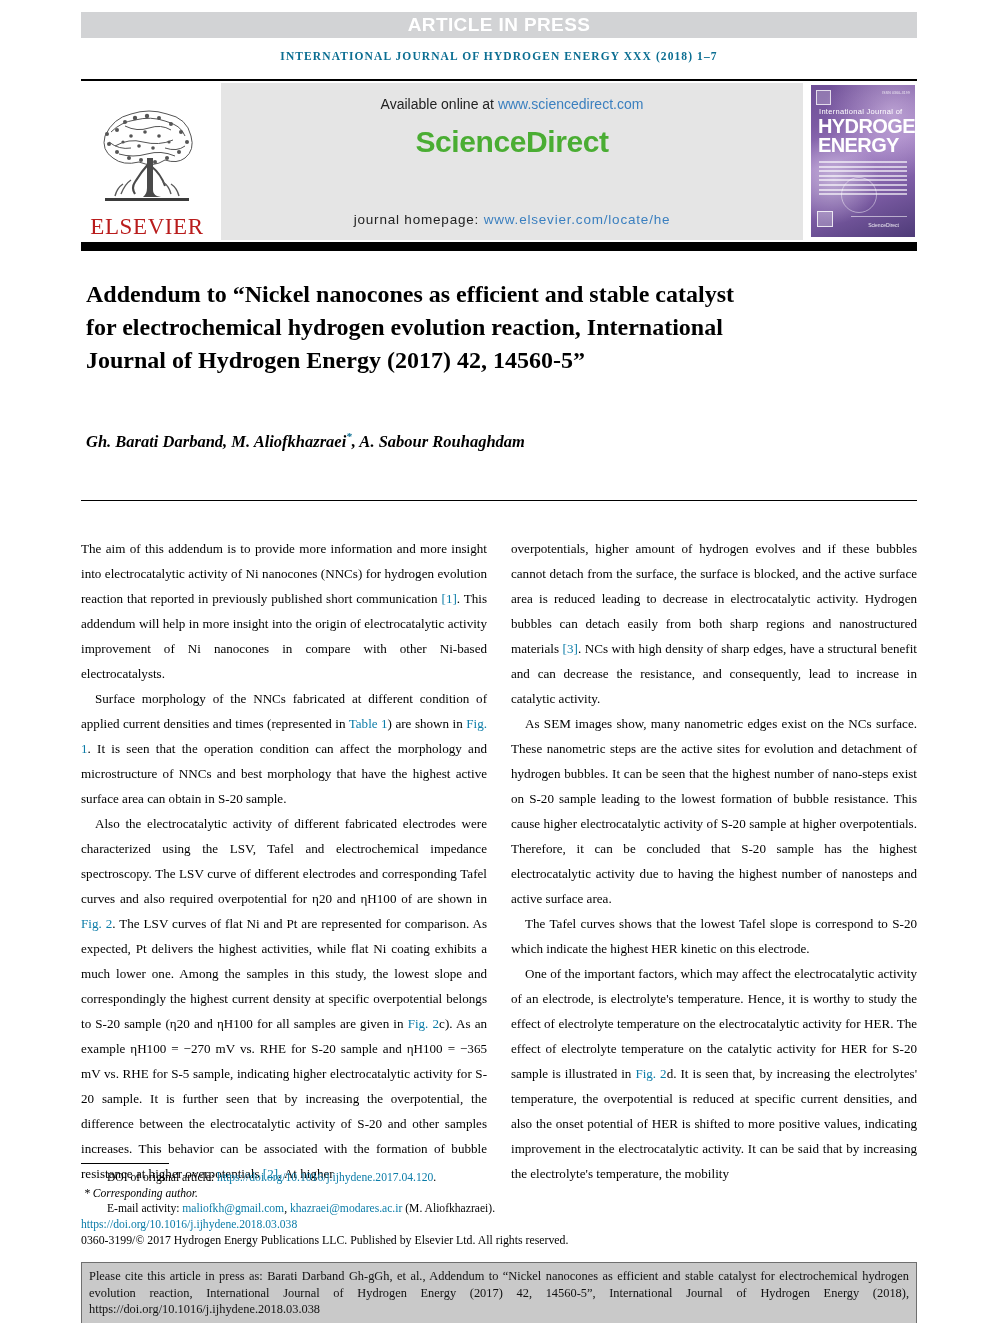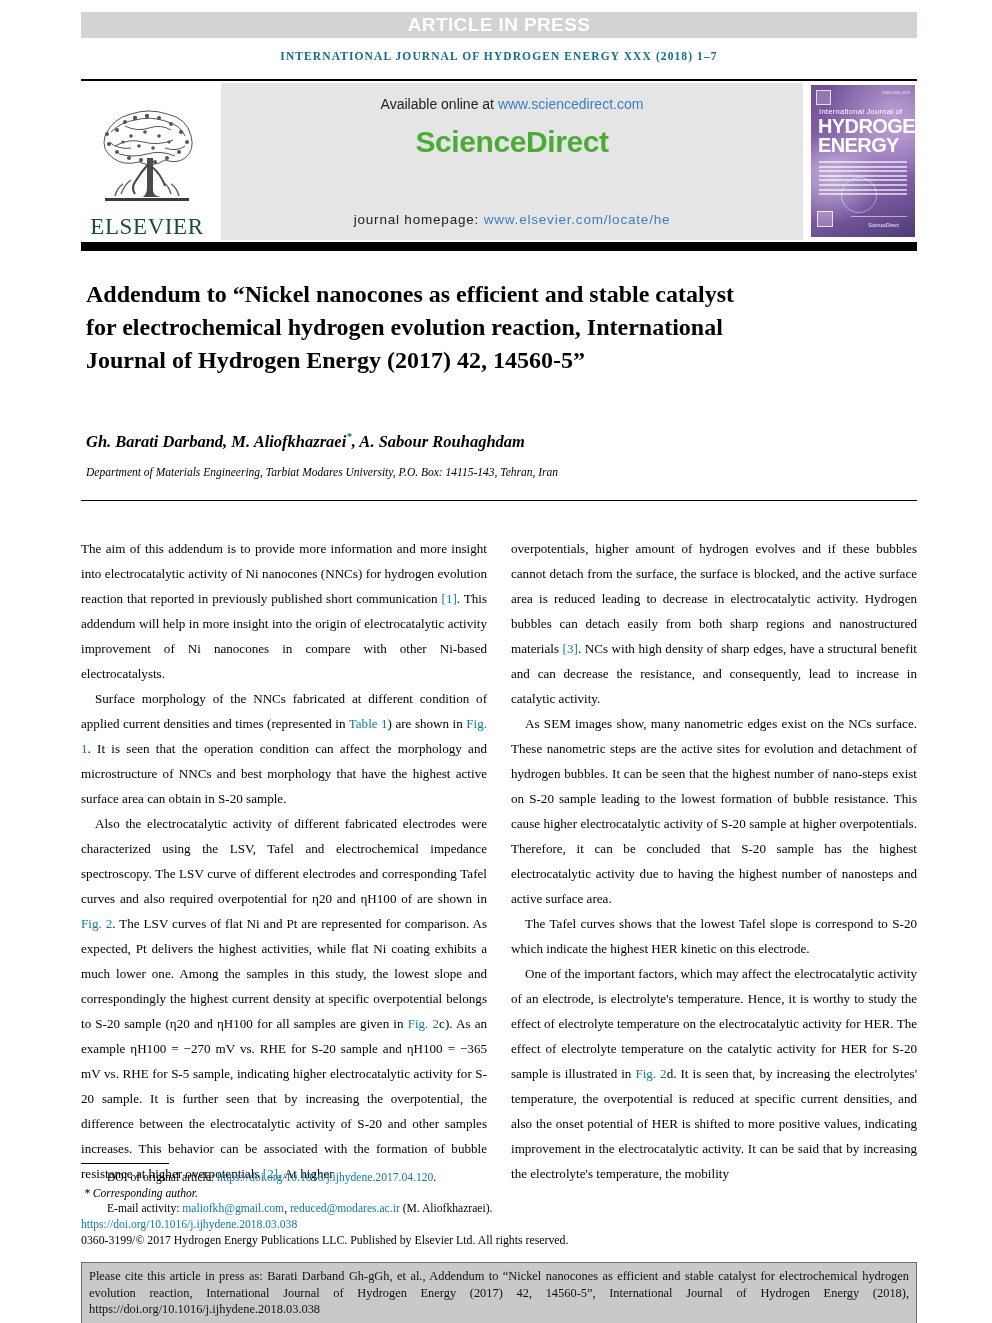--- a/index.html
+++ b/index.html
@@ -84,21 +84,21 @@
     align-items: center;
     justify-content: flex-end;
     padding-bottom: 2px;
     box-sizing: border-box;
   }
   .elsevier-tree {
     width: 112px;
     height: 112px;
   }
   .elsevier-word {
-    color: #14532d;
+    color: #b91c1c;
     font-family: "Liberation Serif", serif;
     font-size: 23px;
     letter-spacing: 0.6px;
     line-height: 1;
     margin-top: 1px;
   }
 
   .sd-box {
     flex: 1 1 auto;
     background: #e5e5e5;
@@ -488,40 +488,39 @@
     </div>
   </div>
 
   <div class="black-bar"></div>
 
   <h1 class="title">Addendum to “Nickel nanocones as efficient and stable catalyst for electrochemical hydrogen evolution reaction, International Journal of Hydrogen Energy (2017) 42, 14560-5”</h1>
 
   <div class="authors">
     <span>Gh. Barati Darband, M. Aliofkhazraei</span><sup>*</sup><span>, A. Sabour Rouhaghdam</span>
   </div>
-  <div class="affil">Department of Materials Engineering, Tarbiat Modares University, P.O. Box: 14115-143, Tehran, Iran</div>
   <div class="rule-under-affil"></div>
 
   <div class="col col-left">
     <p><span>The aim of this addendum is to provide more information and more insight into electrocatalytic activity of Ni nanocones (NNCs) for hydrogen evolution reaction that reported in previously published short communication </span><span class="lnk">[1]</span><span>. This addendum will help in more insight into the origin of electrocatalytic activity improvement of Ni nanocones in compare with other Ni-based electrocatalysts.</span></p>
     <p><span>Surface morphology of the NNCs fabricated at different condition of applied current densities and times (represented in </span><span class="lnk">Table 1</span><span>) are shown in </span><span class="lnk">Fig. 1</span><span>. It is seen that the operation condition can affect the morphology and microstructure of NNCs and best morphology that have the highest active surface area can obtain in S-20 sample.</span></p>
     <p><span>Also the electrocatalytic activity of different fabricated electrodes were characterized using the LSV, Tafel and electrochemical impedance spectroscopy. The LSV curve of different electrodes and corresponding Tafel curves and also required overpotential for </span><span class="eta">η20</span><span> and </span><span class="eta">ηH100</span><span> of are shown in </span><span class="lnk">Fig. 2</span><span>. The LSV curves of flat Ni and Pt are represented for comparison. As expected, Pt delivers the highest activities, while flat Ni coating exhibits a much lower one. Among the samples in this study, the lowest slope and correspondingly the highest current density at specific overpotential belongs to S-20 sample (</span><span class="eta">η20</span><span> and </span><span class="eta">ηH100</span><span> for all samples are given in </span><span class="lnk">Fig. 2</span><span>c). As an example </span><span class="eta">ηH100</span><span> = −270 mV vs. RHE for S-20 sample and </span><span class="eta">ηH100</span><span> = −365 mV vs. RHE for S-5 sample, indicating higher electrocatalytic activity for S-20 sample. It is further seen that by increasing the overpotential, the difference between the electrocatalytic activity of S-20 and other samples increases. This behavior can be associated with the formation of bubble resistance at higher overpotentials </span><span class="lnk">[2]</span><span>. At higher</span></p>
   </div>
 
   <div class="col col-right">
     <p><span>overpotentials, higher amount of hydrogen evolves and if these bubbles cannot detach from the surface, the surface is blocked, and the active surface area is reduced leading to decrease in electrocatalytic activity. Hydrogen bubbles can detach easily from both sharp regions and nanostructured materials </span><span class="lnk">[3]</span><span>. NCs with high density of sharp edges, have a structural benefit and can decrease the resistance, and consequently, lead to increase in catalytic activity.</span></p>
     <p>As SEM images show, many nanometric edges exist on the NCs surface. These nanometric steps are the active sites for evolution and detachment of hydrogen bubbles. It can be seen that the highest number of nano-steps exist on S-20 sample leading to the lowest formation of bubble resistance. This cause higher electrocatalytic activity of S-20 sample at higher overpotentials. Therefore, it can be concluded that S-20 sample has the highest electrocatalytic activity due to having the highest number of nanosteps and active surface area.</p>
     <p>The Tafel curves shows that the lowest Tafel slope is correspond to S-20 which indicate the highest HER kinetic on this electrode.</p>
     <p><span>One of the important factors, which may affect the electrocatalytic activity of an electrode, is electrolyte's temperature. Hence, it is worthy to study the effect of electrolyte temperature on the electrocatalytic activity for HER. The effect of electrolyte temperature on the catalytic activity for HER for S-20 sample is illustrated in </span><span class="lnk">Fig. 2</span><span>d. It is seen that, by increasing the electrolytes' temperature, the overpotential is reduced at specific current densities, and also the onset potential of HER is shifted to more positive values, indicating improvement in the electrocatalytic activity. It can be said that by increasing the electrolyte's temperature, the mobility</span></p>
   </div>
 
   <div class="foot-rule"></div>
   <div class="footnotes">
     <div class="fn-indent"><span>DOI of original article: </span><span class="lnk">https://doi.org/10.1016/j.ijhydene.2017.04.120</span><span>.</span></div>
     <div class="fn-indent fn-star">* <span>Corresponding author.</span></div>
-    <div class="fn-indent"><span>E-mail activity: </span><span class="lnk">maliofkh@gmail.com</span><span>, </span><span class="lnk">reduced@modares.ac.ir</span><span> (M. Aliofkhazraei).</span></div>
+    <div class="fn-indent"><span>E-mail activity: </span><span class="lnk">maliofkh@gmail.com</span><span>, </span><span class="lnk">khazraei@modares.ac.ir</span><span> (M. Aliofkhazraei).</span></div>
     <div class="fn-doi-line"><span class="lnk">https://doi.org/10.1016/j.ijhydene.2018.03.038</span></div>
     <div class="copyright">0360-3199/© 2017 Hydrogen Energy Publications LLC. Published by Elsevier Ltd. All rights reserved.</div>
   </div>
 
   <div class="cite-box">Please cite this article in press as: Barati Darband Gh-gGh, et al., Addendum to “Nickel nanocones as efficient and stable catalyst for electrochemical hydrogen evolution reaction, International Journal of Hydrogen Energy (2017) 42, 14560-5”, International Journal of Hydrogen Energy (2018), https://doi.org/10.1016/j.ijhydene.2018.03.038</div>
 
 </div>
 
 </body></html>

